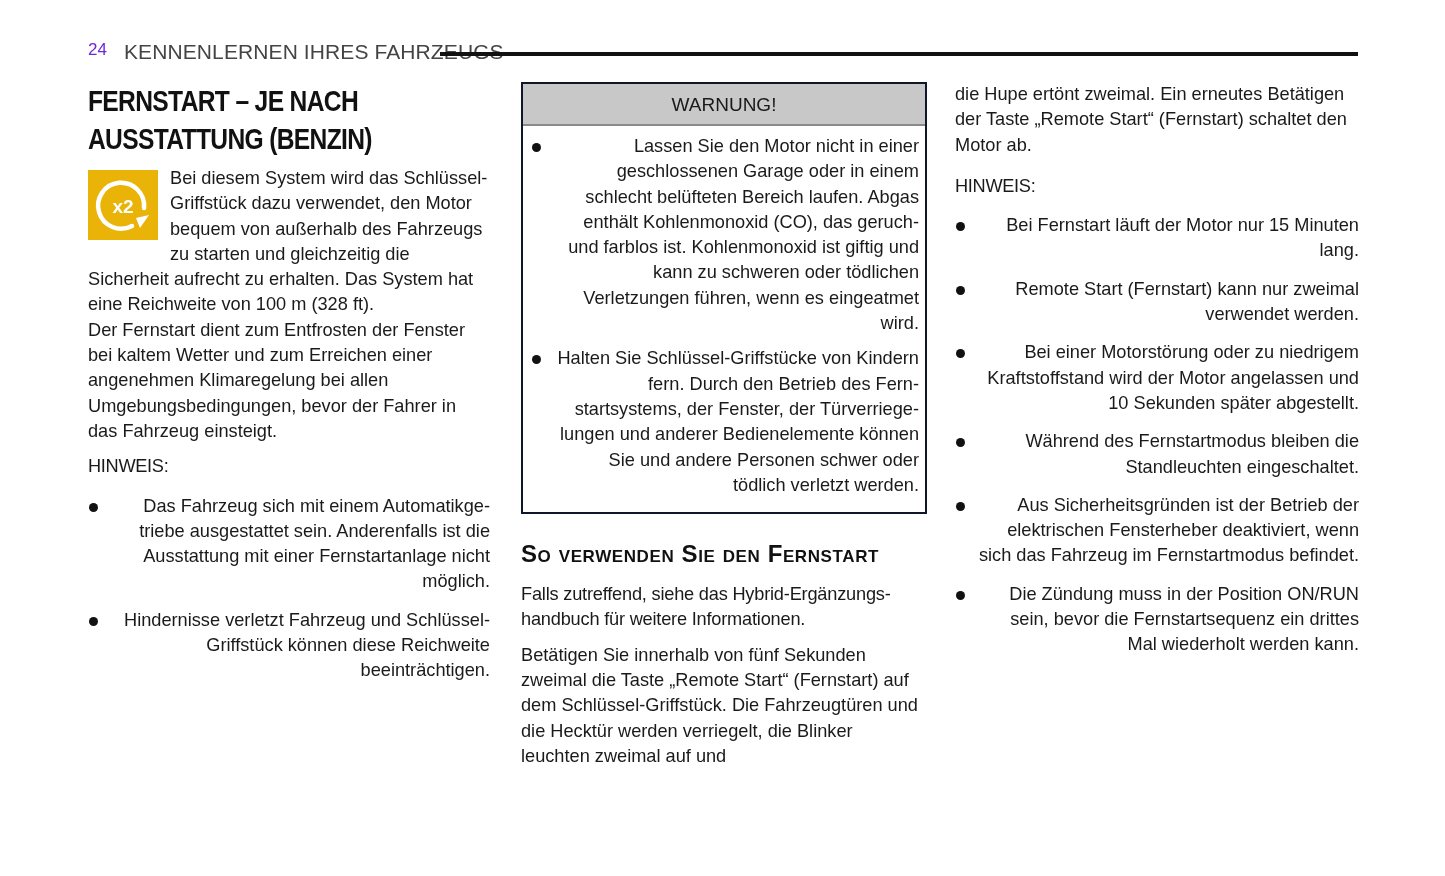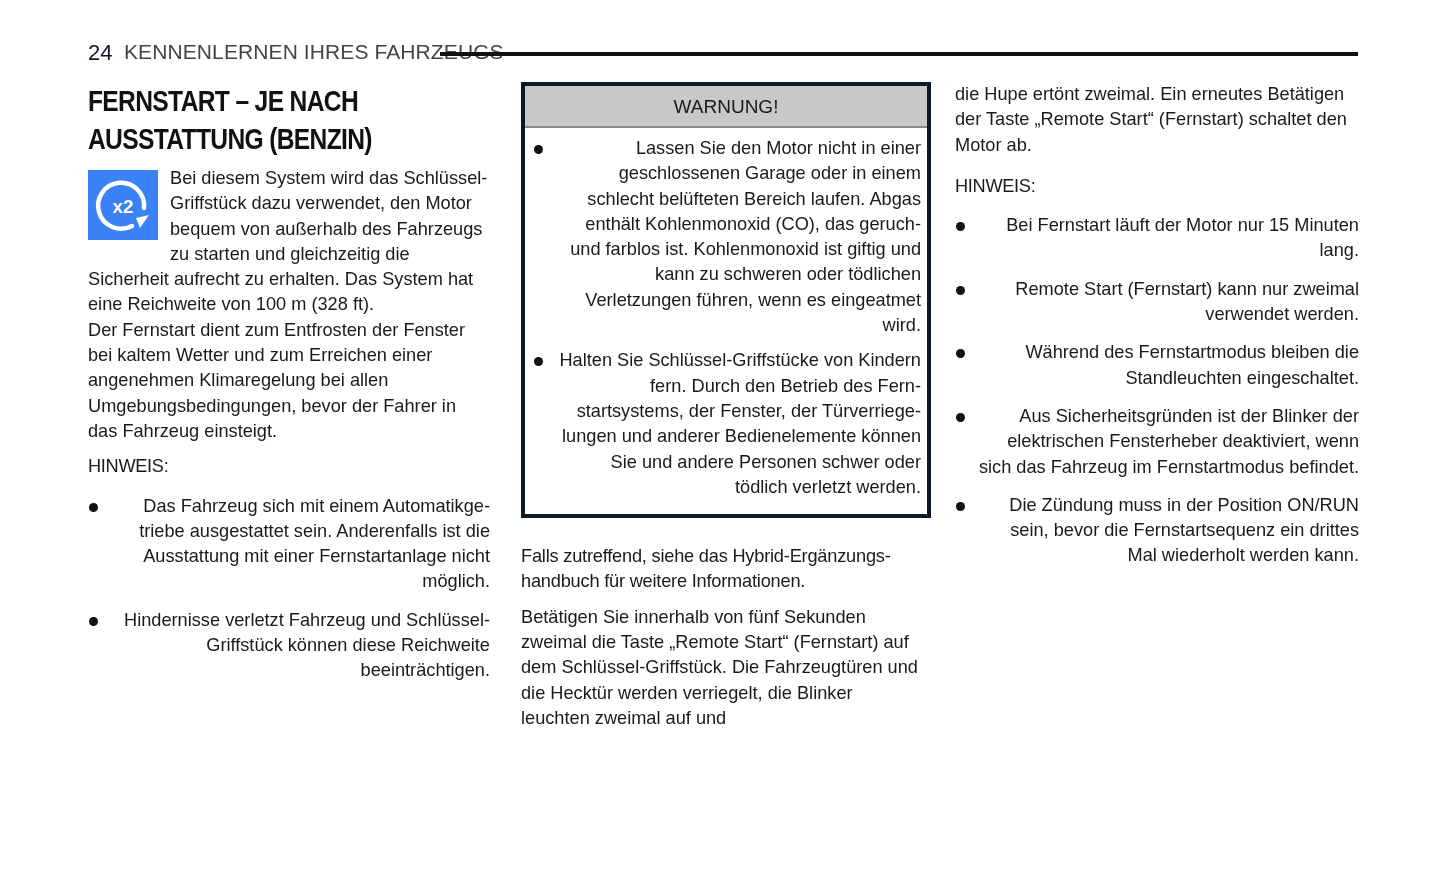--- a/index.html
+++ b/index.html
@@ -4,50 +4,50 @@
 <style>
   html, body { margin: 0; padding: 0; background: #ffffff; }
   body {
     width: 1445px; height: 876px; position: relative; overflow: hidden;
     font-family: "Liberation Sans", "DejaVu Sans", sans-serif;
     color: #1a1a1a;
   }
   .header {
     position: absolute; left: 88px; top: 38px; width: 1270px; height: 24px;
   }
-  .page-num { position: absolute; left: 0; top: 2px; font-size: 22px; color: #0f172a; }
+  .page-num { position: absolute; left: 0; top: 2px; font-size: 17px; color: #6d28d9; }
   .section-name { position: absolute; left: 36px; top: 2px; font-size: 21px; color: #444; letter-spacing: 0.1px; }
   .header-rule { position: absolute; left: 352px; top: 14px; width: 918px; height: 4px; background: #111; }
 
   .col { position: absolute; top: 82px; font-size: 18.2px; line-height: 25.3px; }
   .col1 { left: 88px; width: 402px; }
   .col2 { left: 521px; width: 404px; }
   .col3 { left: 955px; width: 404px; }
 
   .main-title {
     font-family: "Liberation Sans Narrow", "Liberation Sans", sans-serif;
     font-weight: bold; font-size: 30px; line-height: 38px; letter-spacing: -0.8px;
     transform: scaleX(0.82); transform-origin: left top; width: 490px;
     margin: 0 0 8px 0; color: #111; text-transform: uppercase;
   }
   .intro { position: relative; margin: 0; }
   .x2-icon {
-    float: left; width: 70px; height: 70px; background: #3b82f6; margin: 4px 12px 4px 0;
+    float: left; width: 70px; height: 70px; background: #eab308; margin: 4px 12px 4px 0;
     display: flex; align-items: center; justify-content: center; position: relative;
   }
   .x2-icon svg { width: 62px; height: 62px; }
   p { margin: 0 0 10px 0; }
   .note-label { margin: 0 0 14px 0; letter-spacing: -0.3px; }
   ul.bullets { list-style: none; margin: 0; padding: 0; text-align: right; }
   ul.bullets li { position: relative; padding-left: 22px; margin-bottom: 13px; }
   ul.bullets li::before {
     content: ""; position: absolute; left: 1px; top: 9px; width: 9px; height: 9px; border-radius: 50%; background: #111;
   }
 
-  .warning-box { border: 4px solid #0f172a; margin-bottom: 26px; width: 402px; }
+  .warning-box { border: 2px solid #0f172a; margin-bottom: 26px; width: 402px; }
   .warning-head {
     background: #c8c8c8; border-bottom: 2px solid #8a8a8a; text-align: center;
     font-size: 19px; height: 40px; line-height: 42px; color: #1a1a1a;
   }
   .warning-body { padding: 8px 6px 4px 8px; }
   .warning-body ul.bullets li { margin-bottom: 10px; }
 
   .sub-title {
     font-weight: bold; font-size: 18px; letter-spacing: 0.6px; margin: 0 0 14px 0; color: #111;
     font-variant: small-caps; font-size: 24px; line-height: 28px;
@@ -86,27 +86,29 @@
 <div class="col col2">
   <div class="warning-box">
     <div class="warning-head">WARNUNG!</div>
     <div class="warning-body">
       <ul class="bullets">
         <li>Lassen Sie den Motor nicht in einer geschlossenen Garage oder in einem schlecht belüfteten Bereich laufen. Abgas enthält Kohlenmonoxid (CO), das geruch- und farblos ist. Kohlenmonoxid ist giftig und kann zu schweren oder tödlichen Verletzungen führen, wenn es eingeatmet wird.</li>
         <li>Halten Sie Schlüssel-Griffstücke von Kindern fern. Durch den Betrieb des Fern­startsystems, der Fenster, der Türverriege­lungen und anderer Bedienelemente können Sie und andere Personen schwer oder tödlich verletzt werden.</li>
       </ul>
     </div>
   </div>
+  <h2 class="sub-title">So verwenden Sie den Fernstart</h2>
   <p class="bold-note">Falls zutreffend, siehe das Hybrid-Ergänzungs­handbuch für weitere Informationen.</p>
   <p>Betätigen Sie innerhalb von fünf Sekunden zweimal die Taste „Remote Start“ (Fernstart) auf dem Schlüssel-Griffstück. Die Fahrzeugtüren und die Hecktür werden verriegelt, die Blinker leuchten zweimal auf und</p>
 </div>
 
 <div class="col col3">
   <p style="margin-bottom:16px">die Hupe ertönt zweimal. Ein erneutes Betätigen der Taste „Remote Start“ (Fernstart) schaltet den Motor ab.</p>
   <p class="note-label">HINWEIS:</p>
   <ul class="bullets">
     <li>Bei Fernstart läuft der Motor nur 15 Minuten lang.</li>
     <li>Remote Start (Fernstart) kann nur zweimal verwendet werden.</li>
+    <li>Bei einer Motorstörung oder zu niedrigem Kraftstoffstand wird der Motor angelassen und 10 Sekunden später abgestellt.</li>
     <li>Während des Fernstartmodus bleiben die Standleuchten eingeschaltet.</li>
-    <li>Aus Sicherheitsgründen ist der Blinker der elektrischen Fensterheber deaktiviert, wenn sich das Fahrzeug im Fernstartmodus befindet.</li>
+    <li>Aus Sicherheitsgründen ist der Betrieb der elektrischen Fensterheber deaktiviert, wenn sich das Fahrzeug im Fernstartmodus befindet.</li>
     <li>Die Zündung muss in der Position ON/RUN sein, bevor die Fernstartsequenz ein drittes Mal wiederholt werden kann.</li>
   </ul>
 </div>
 
 </body></html>

